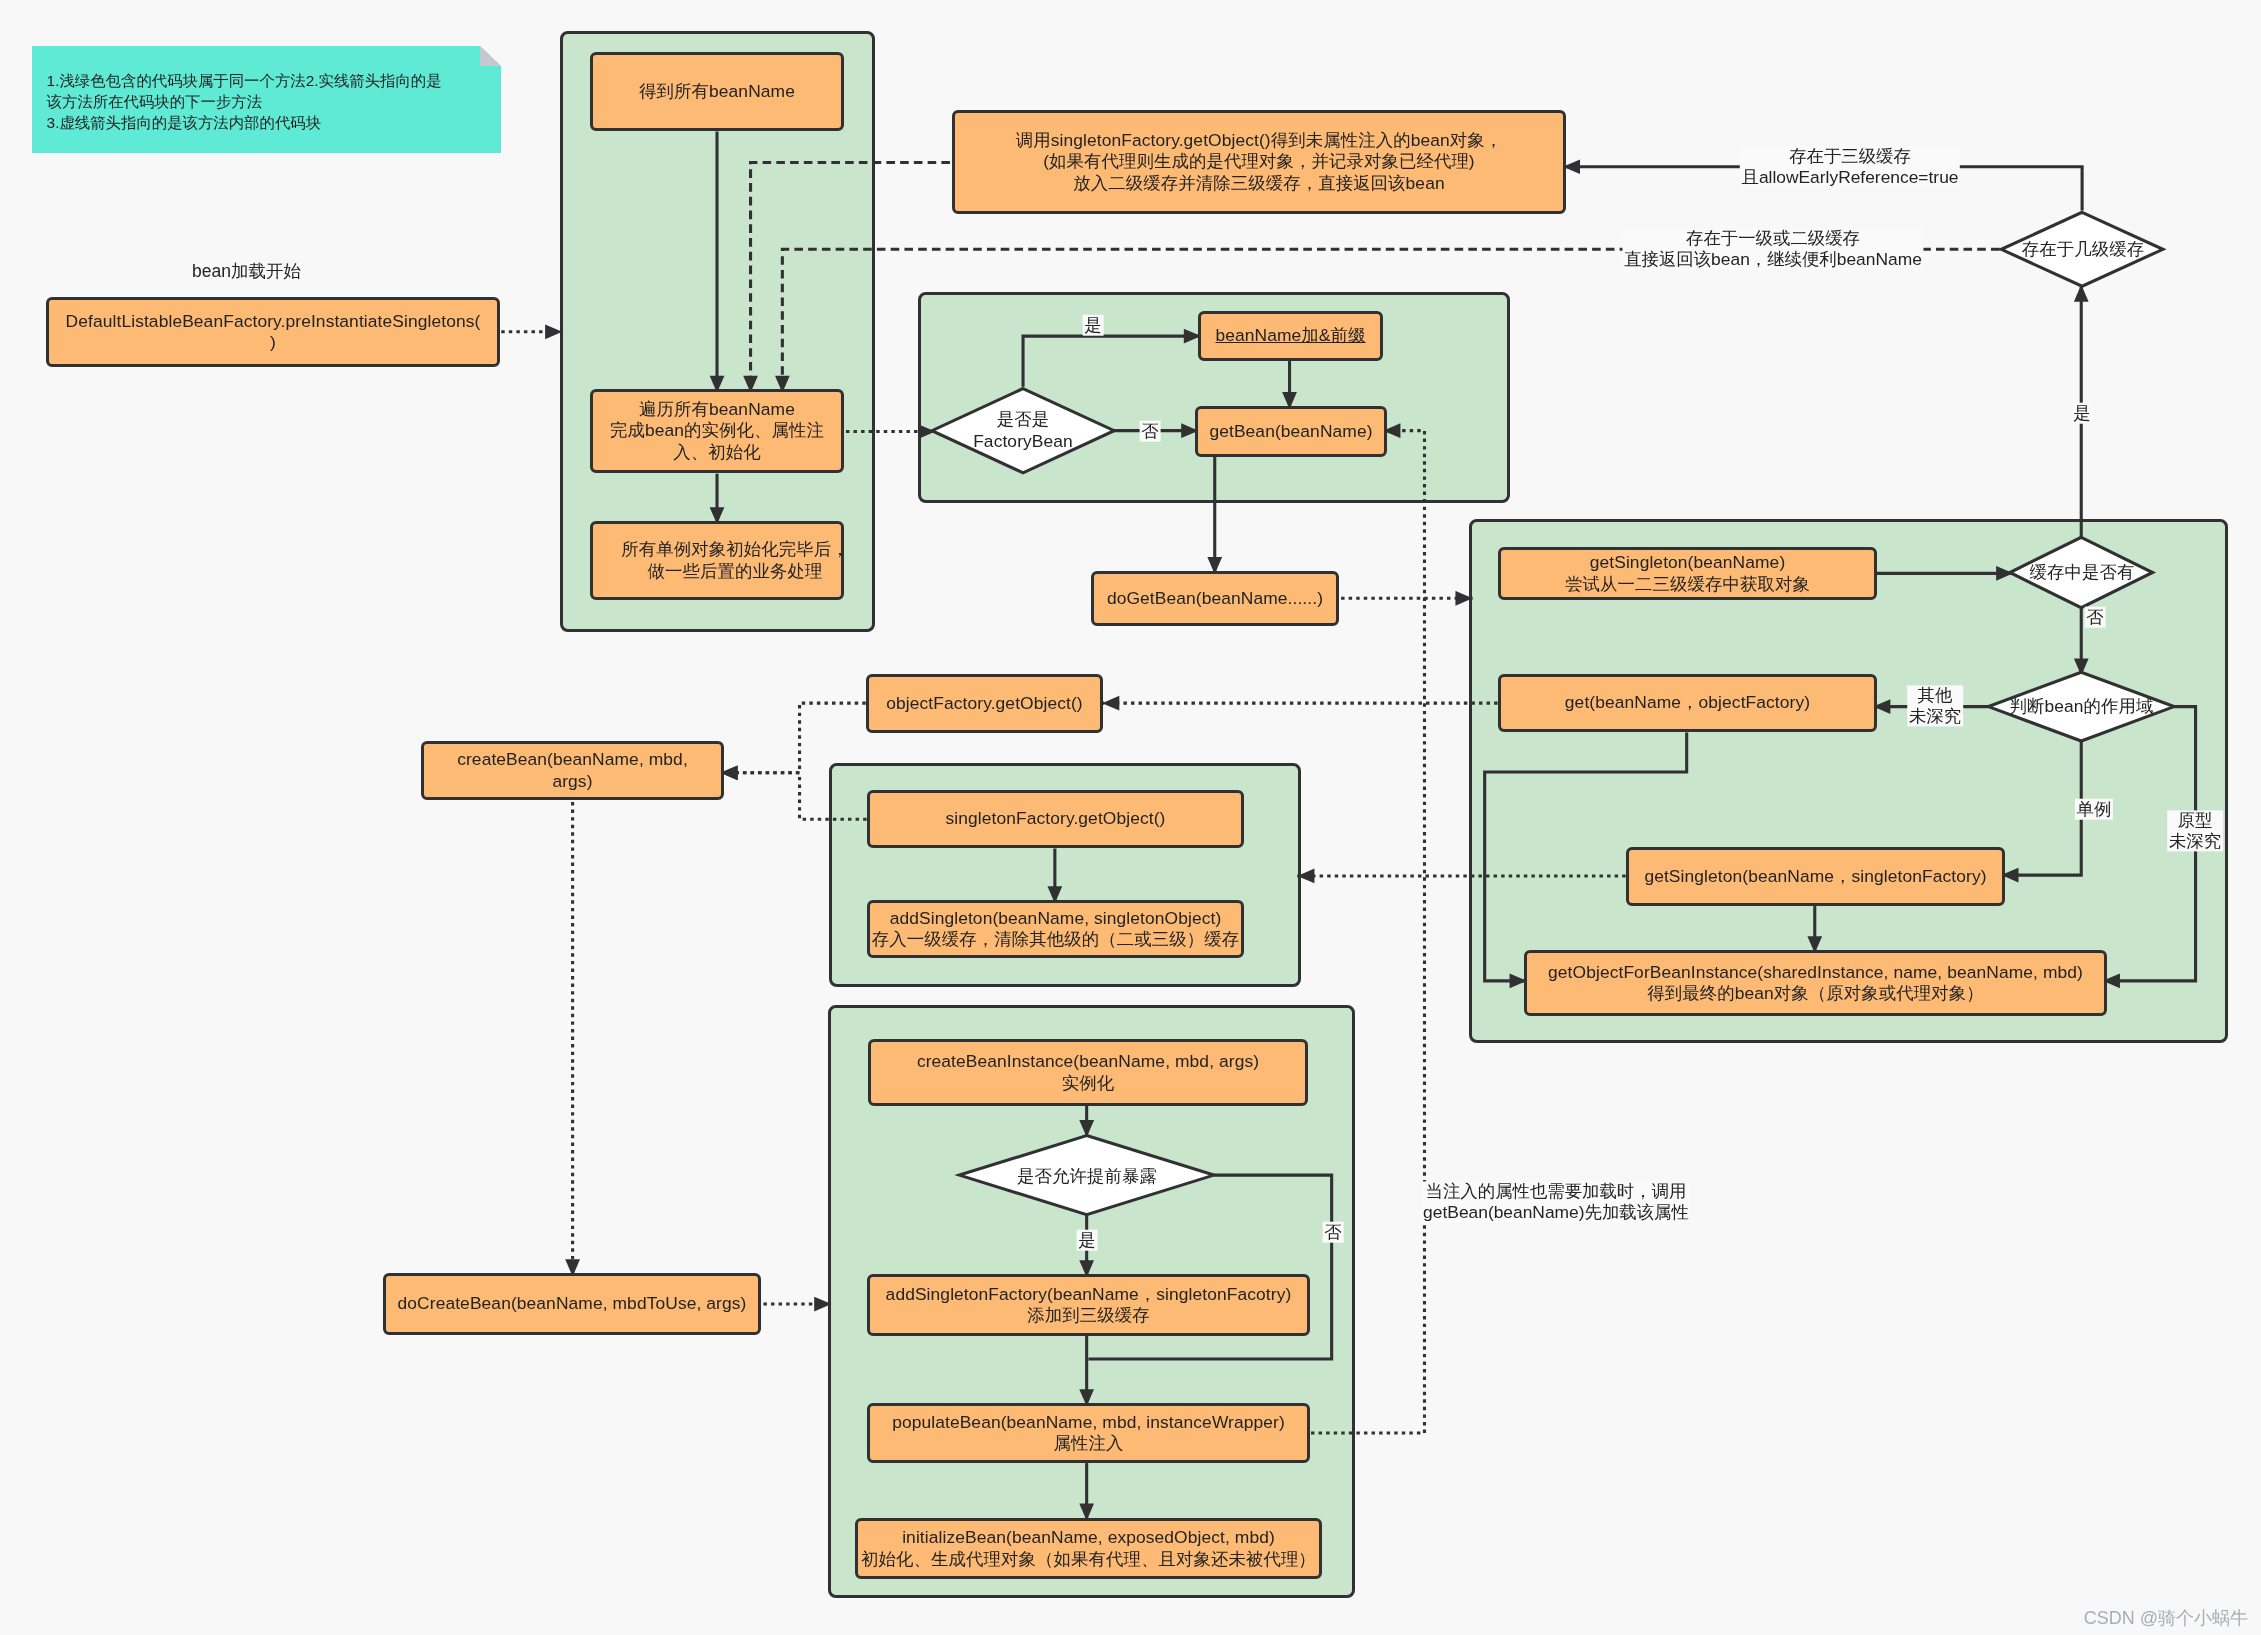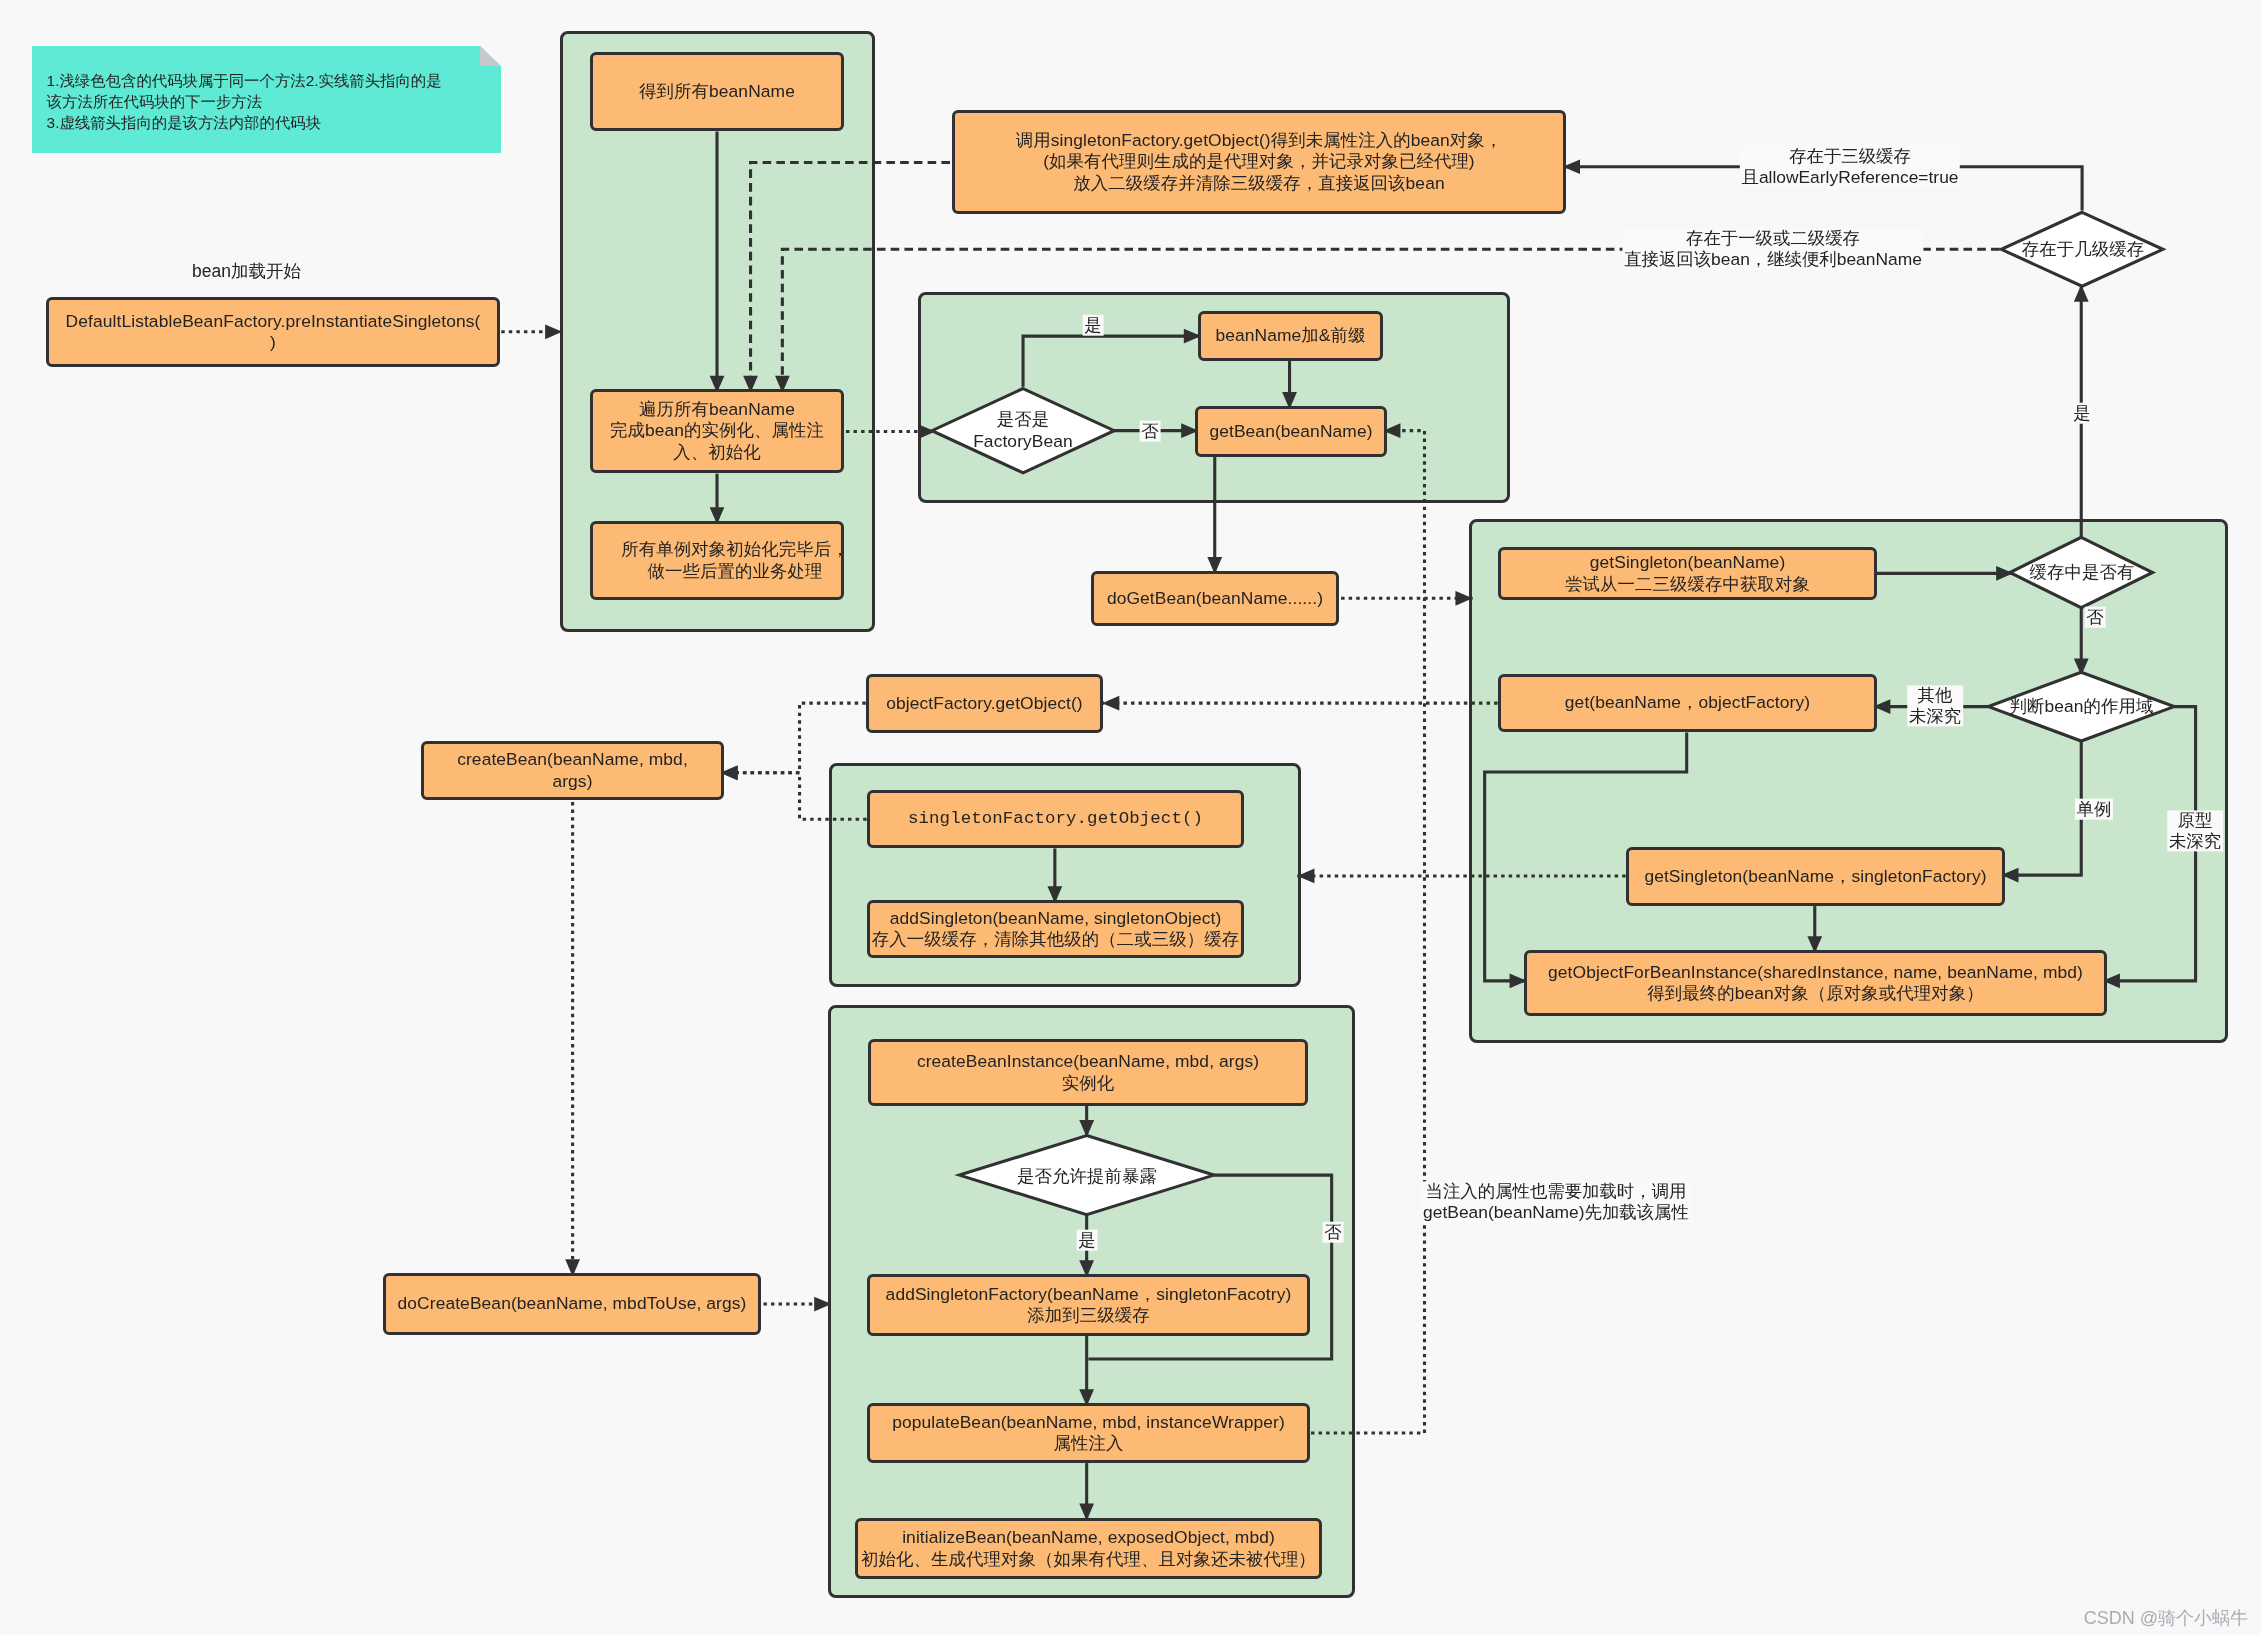--- a/index.html
+++ b/index.html
@@ -92,21 +92,21 @@
     </div>
 <div class="nd box" style="left:590px;top:521px;width:254px;height:79px;padding-left:36px;">
       <div class="txt">所有单例对象初始化完毕后，
 做一些后置的业务处理</div>
     </div>
 <div class="nd box" style="left:952px;top:110px;width:614px;height:104px;">
       <div class="txt">调用singletonFactory.getObject()得到未属性注入的bean对象，
 (如果有代理则生成的是代理对象，并记录对象已经代理)
 放入二级缓存并清除三级缓存，直接返回该bean</div>
     </div>
-<div class="nd box" style="left:1198px;top:311px;width:185px;height:50px;">
+<div class="nd box" style="left:1198px;top:311px;width:185px;height:50px;text-decoration:underline;">
       <div class="txt">beanName加&amp;前缀</div>
     </div>
 <div class="nd box" style="left:1195px;top:406px;width:192px;height:51px;">
       <div class="txt">getBean(beanName)</div>
     </div>
 <div class="nd box" style="left:1091px;top:571px;width:248px;height:55px;">
       <div class="txt">doGetBean(beanName......)</div>
     </div>
 <div class="nd box" style="left:1498px;top:547px;width:379px;height:53px;">
       <div class="txt">getSingleton(beanName)
@@ -122,21 +122,21 @@
       <div class="txt">createBean(beanName, mbd,
 args)</div>
     </div>
 <div class="nd box" style="left:1626px;top:847px;width:379px;height:59px;">
       <div class="txt">getSingleton(beanName，singletonFactory)</div>
     </div>
 <div class="nd box" style="left:1524px;top:950px;width:583px;height:66px;">
       <div class="txt">getObjectForBeanInstance(sharedInstance, name, beanName, mbd)
 得到最终的bean对象（原对象或代理对象）</div>
     </div>
-<div class="nd box" style="left:867px;top:790px;width:377px;height:58px;font-family:Liberation Mono, monospace;">
+<div class="nd box" style="left:867px;top:790px;width:377px;height:58px;">
       <div class="txt">singletonFactory.getObject()</div>
     </div>
 <div class="nd box" style="left:867px;top:900px;width:377px;height:58px;">
       <div class="txt">addSingleton(beanName, singletonObject)
 存入一级缓存，清除其他级的（二或三级）缓存</div>
     </div>
 <div class="nd box" style="left:383px;top:1273px;width:378px;height:62px;">
       <div class="txt">doCreateBean(beanName, mbdToUse, args)</div>
     </div>
 <div class="nd box" style="left:868px;top:1039px;width:440px;height:67px;">

